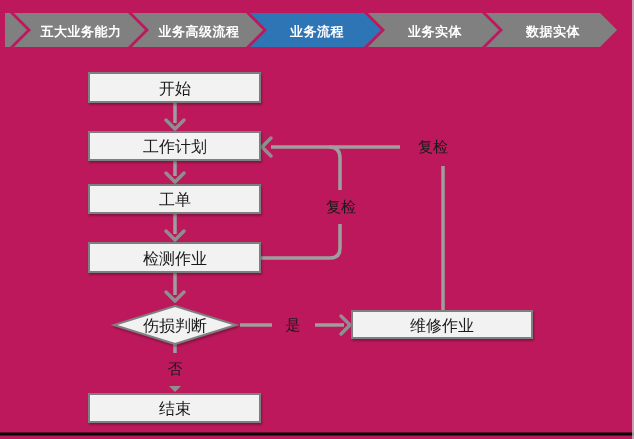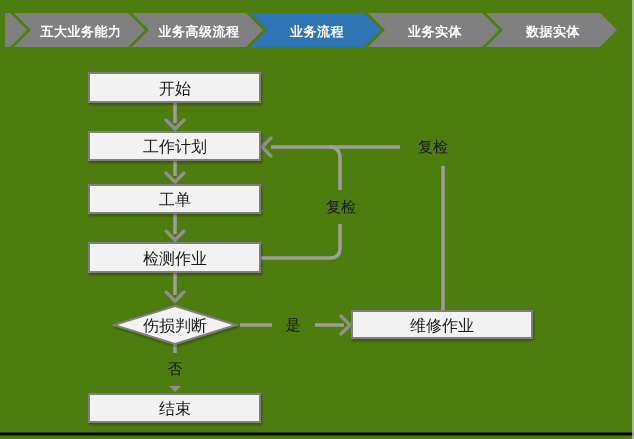--- a/index.html
+++ b/index.html
@@ -1,16 +1,16 @@
 <!DOCTYPE html>
 <html><head>
 <meta charset="utf-8">
 <style>
   html,body{margin:0;padding:0;background:#ffffff;}
-  #stage{position:relative;width:634px;height:439px;background:#4d7c0f;overflow:hidden;}
+  #stage{position:relative;width:634px;height:439px;background:#be185d;overflow:hidden;}
   svg{display:block;}
   svg text{font-family:"DejaVu Sans",sans-serif;}
   .crumb-text{font-size:13px;font-weight:bold;fill:#ffffff;text-anchor:middle;dominant-baseline:central;letter-spacing:0.5px;}
   .node{stroke:#7f7f7f;stroke-width:2;}
   .node-text{font-size:16px;fill:#1a1a1a;text-anchor:middle;dominant-baseline:central;}
   .edge-label{font-size:15px;fill:#1a1a1a;text-anchor:middle;dominant-baseline:central;}
   .conn{stroke:#9e9e9e;stroke-width:3.5;fill:none;}
   .head{stroke:#8f8f8f;stroke-width:3.5;fill:none;stroke-linecap:round;stroke-linejoin:round;}
   .no-head{fill:#8f8f8f;stroke:none;}
   .bottom-rule{stroke:#000000;stroke-width:3;}

